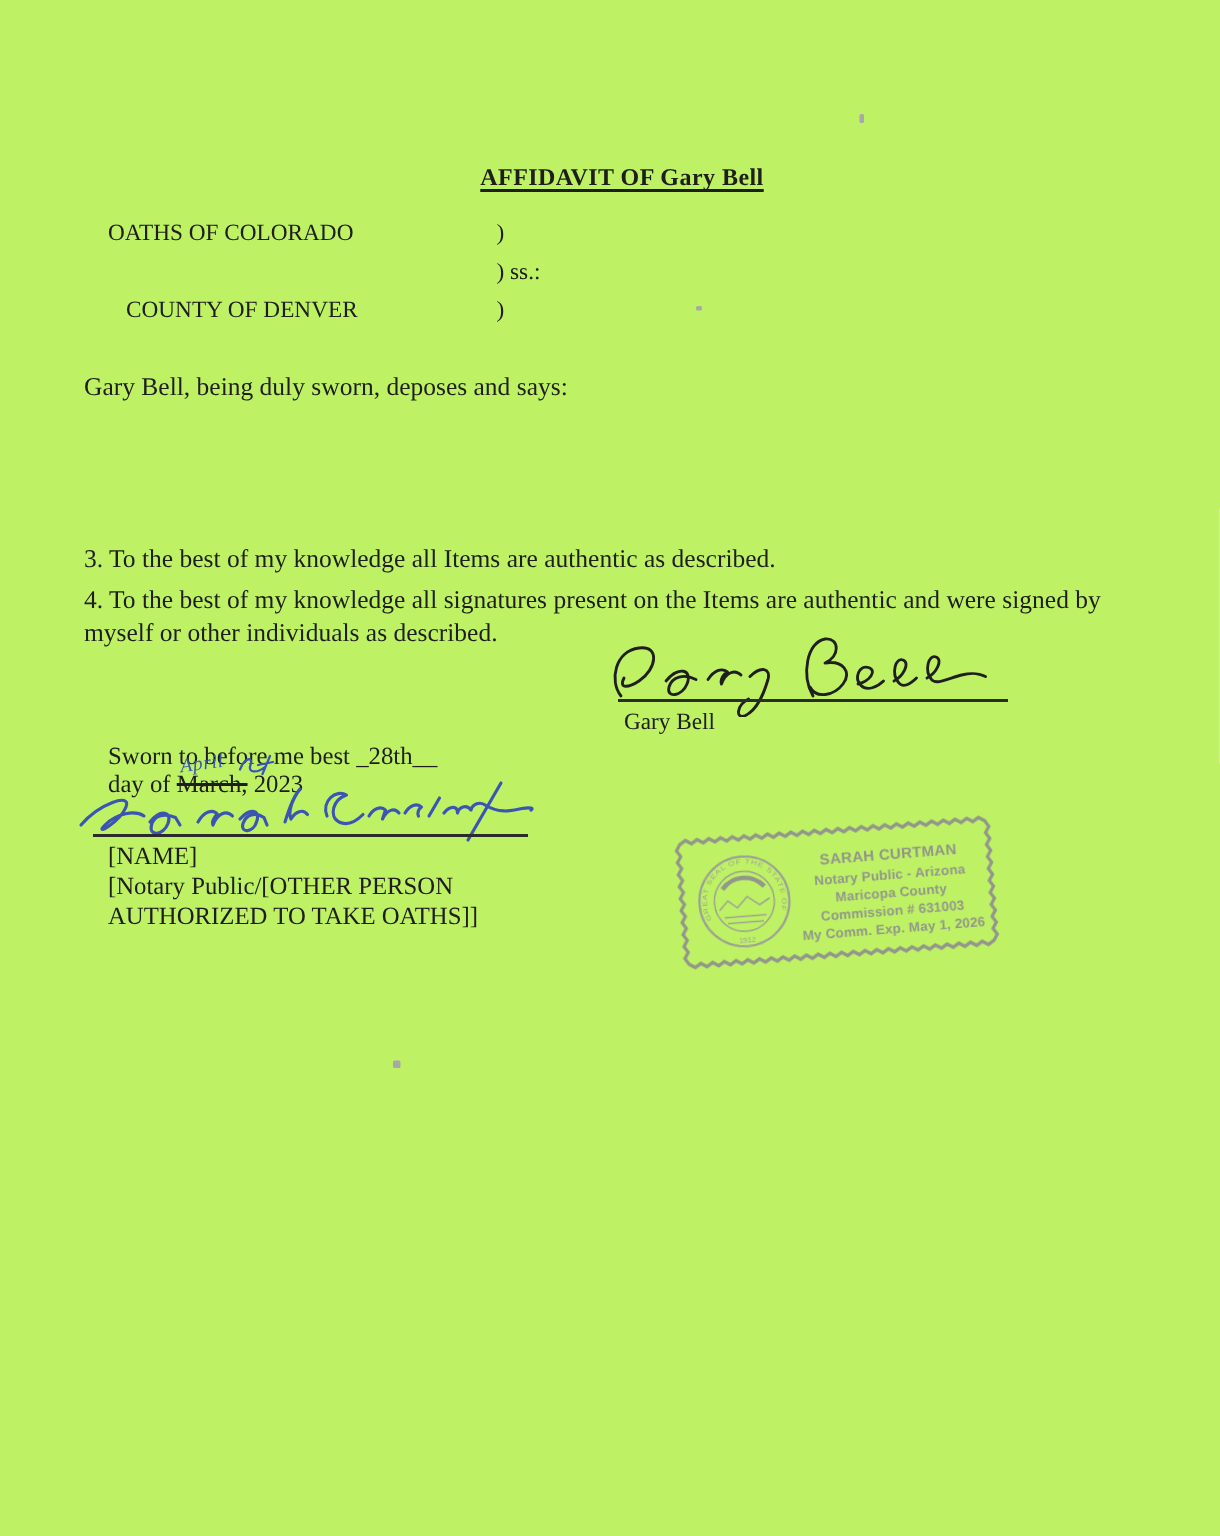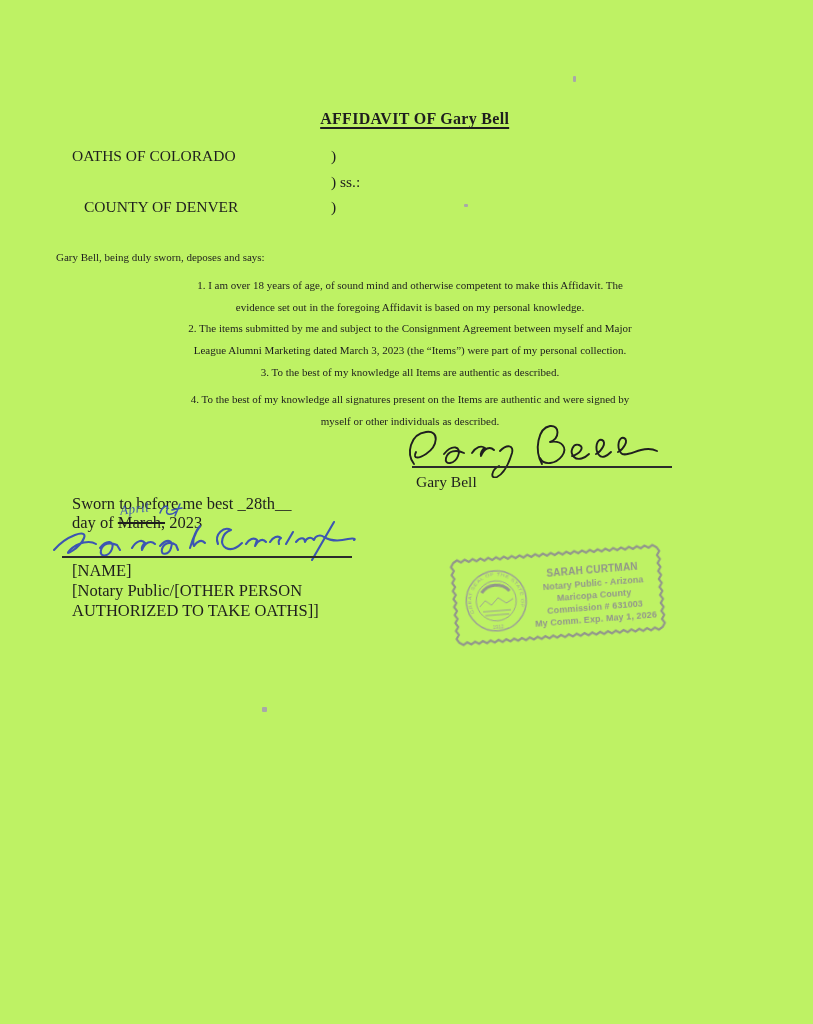--- a/index.html
+++ b/index.html
@@ -8,21 +8,21 @@
     font-family:"Liberation Serif", serif;color:#1e1e1e;overflow:hidden;
     margin:0 auto;
   }
   .abs{position:absolute;white-space:pre;}
   .doc-title{
     left:0;top:92px;width:813px;text-align:center;
     font-size:16px;font-weight:bold;letter-spacing:.3px;
   }
   .doc-title span{text-decoration:underline;text-decoration-thickness:1.5px;text-underline-offset:3px;}
   .venue{font-size:15.5px;}
-  .body-line{font-size:11px;line-height:21.5px;text-align:center;}
+  .body-line{font-size:17px;line-height:21.5px;}
   .para{position:absolute;left:56px;width:708px;}
   .jurat{font-size:16.5px;}
   .struck{text-decoration:line-through;text-decoration-thickness:1.5px;text-align:right;}
   .handwritten-month{
     position:absolute;left:120px;top:501px;
     color:#3c55b2;font-size:13px;font-style:italic;
     transform:rotate(-7deg);letter-spacing:.5px;white-space:pre;
   }
   .sig-line{position:absolute;height:2px;background:#2b2b2b;}
   .printed-name{font-size:15.5px;}
@@ -53,28 +53,20 @@
   </div>
 
   <div class="abs venue" style="left:72px;top:147px;">OATHS OF COLORADO</div>
   <div class="abs venue" style="left:331px;top:147px;">)</div>
   <div class="abs venue" style="left:331px;top:173px;">) ss.:</div>
   <div class="abs venue" style="left:84px;top:198px;">COUNTY OF DENVER</div>
   <div class="abs venue" style="left:331px;top:198px;">)</div>
 
   <div class="abs body-line" style="left:56px;top:247px;">Gary Bell, being duly sworn, deposes and says:</div>
 
-  <div class="para" style="top:275px;">
-    <div class="body-line">1. I am over 18 years of age, of sound mind and otherwise competent to make this Affidavit. The</div>
-    <div class="body-line">evidence set out in the foregoing Affidavit is based on my personal knowledge.</div>
-  </div>
-  <div class="para" style="top:318px;">
-    <div class="body-line">2. The items submitted by me and subject to the Consignment Agreement between myself and Major</div>
-    <div class="body-line">League Alumni Marketing dated March 3, 2023 (the “Items”) were part of my personal collection.</div>
-  </div>
   <div class="para" style="top:362px;">
     <div class="body-line">3. To the best of my knowledge all Items are authentic as described.</div>
   </div>
   <div class="para" style="top:389px;">
     <div class="body-line">4. To the best of my knowledge all signatures present on the Items are authentic and were signed by</div>
     <div class="body-line">myself or other individuals as described.</div>
   </div>
 
   <svg class="abs" style="left:400px;top:420px;" width="278" height="58" viewBox="0 0 278 58">
     <path class="sig-path" d="M14,44 C6,34 10,14 26,12 C40,10 38,26 26,34 C20,38 12,40 16,32"></path>

